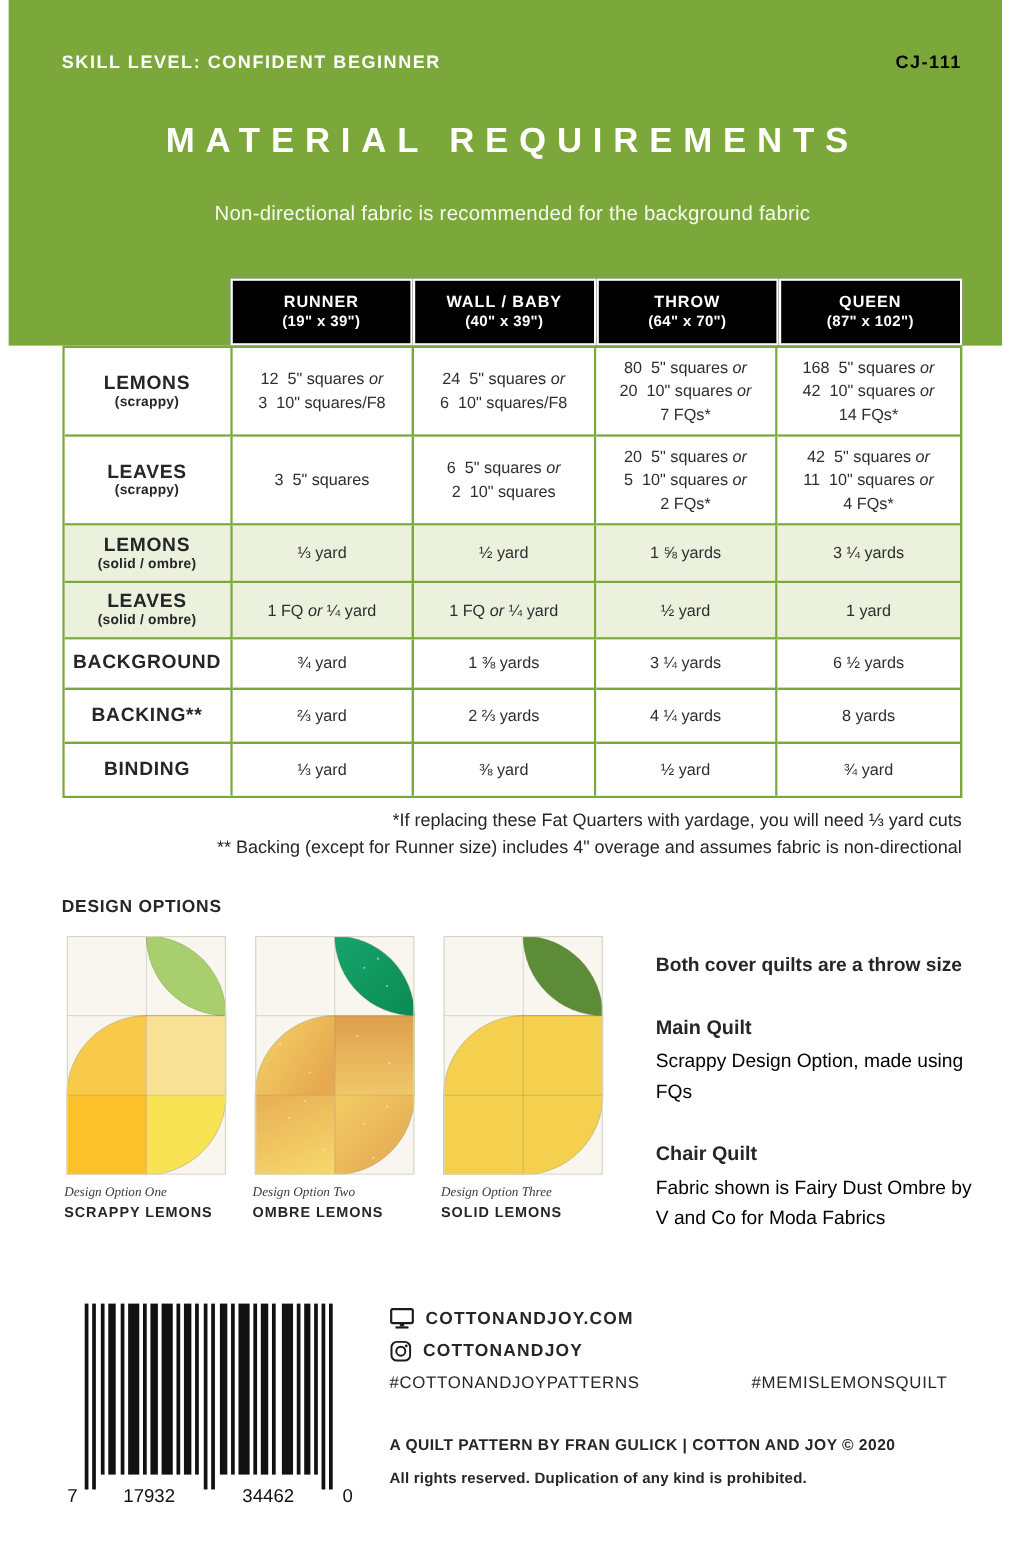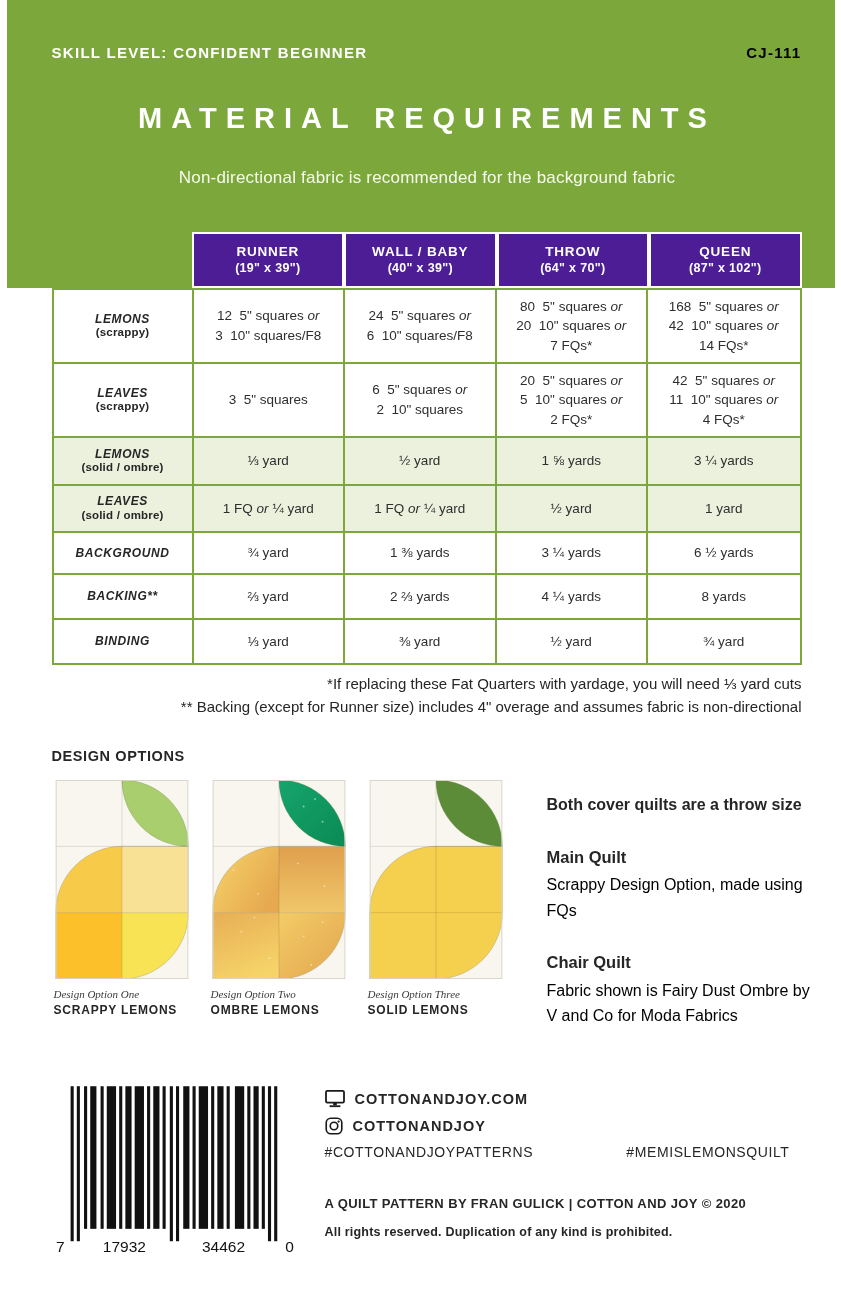--- a/index.html
+++ b/index.html
@@ -12,37 +12,37 @@
   
   .band{position:absolute;left:0;top:0;width:841px;height:288px;background:#7CA83B;}
   .skill{position:absolute;left:45px;top:44px;color:#fff;font-weight:bold;font-size:15px;letter-spacing:1.3px;}
   .patnum{position:absolute;right:46px;top:44px;color:#000000;font-weight:bold;font-size:15px;letter-spacing:1.3px;}
   .bigtitle{position:absolute;left:0;right:0;top:102px;text-align:center;color:#fff;font-weight:bold;font-size:29px;letter-spacing:9px;}
   .subtitle{position:absolute;left:0;right:0;top:168px;text-align:center;color:#f7faf0;font-weight:400;font-size:17px;letter-spacing:0.2px;}
 
   
   .tbl-head{position:absolute;left:45px;top:232px;width:750px;height:56px;
     display:grid;grid-template-columns:140px repeat(4,1fr);}
-  .hdr-cell{background:#4c1d95;border:2px solid #ffffff;color:#fff;display:flex;flex-direction:column;
+  .hdr-cell{background:#000000;border:2px solid #ffffff;color:#fff;display:flex;flex-direction:column;
     align-items:center;justify-content:center;text-align:center;line-height:1.25;}
   .hdr-cell .hname{font-weight:bold;font-size:13.5px;letter-spacing:0.8px;}
   .hdr-cell .hsize{font-weight:bold;font-size:12.5px;letter-spacing:0.3px;}
   .hdr-spacer{background:transparent;border:none;}
 
   .tbl-body{position:absolute;left:45px;top:288px;width:750px;
     display:grid;grid-template-columns:140px repeat(4,1fr);
     grid-template-rows:74px 74px 48px 47px 42px 45px 43px;
     border:2px solid #7CA83B;box-sizing:border-box;}
   .cell{border-right:2px solid #7CA83B;border-bottom:2px solid #7CA83B;
     display:flex;flex-direction:column;align-items:center;justify-content:center;
     text-align:center;background:#fff;padding:2px 6px;box-sizing:border-box;}
   .cell.last-col{border-right:none;}
   .cell.last-row{border-bottom:none;}
   .cell.shaded{background:#EBF1DD;}
-  .lbl{font-weight:bold;font-size:12px;letter-spacing:0.6px;line-height:1.2;font-style:italic;}
+  .lbl{font-weight:bold;font-size:16px;letter-spacing:0.6px;line-height:1.2;}
   .sublbl{font-weight:bold;font-size:11.5px;letter-spacing:0.2px;line-height:1.2;}
   .val{font-size:13.5px;line-height:1.45;white-space:pre-wrap;color:#2e2e2e;}
   .val i{font-style:italic;}
 
   
   .footnotes{position:absolute;left:45px;top:672px;width:750px;text-align:right;
     font-size:15px;line-height:23px;color:#262626;}
 
   
   .design-head{position:absolute;left:45px;top:748px;font-weight:bold;font-size:14.5px;letter-spacing:0.6px;}

